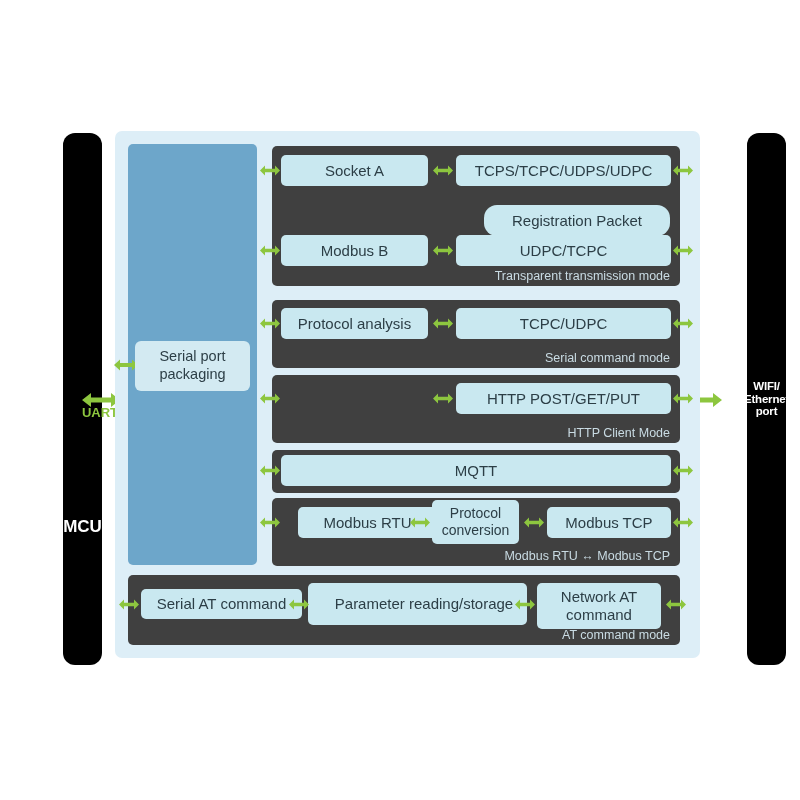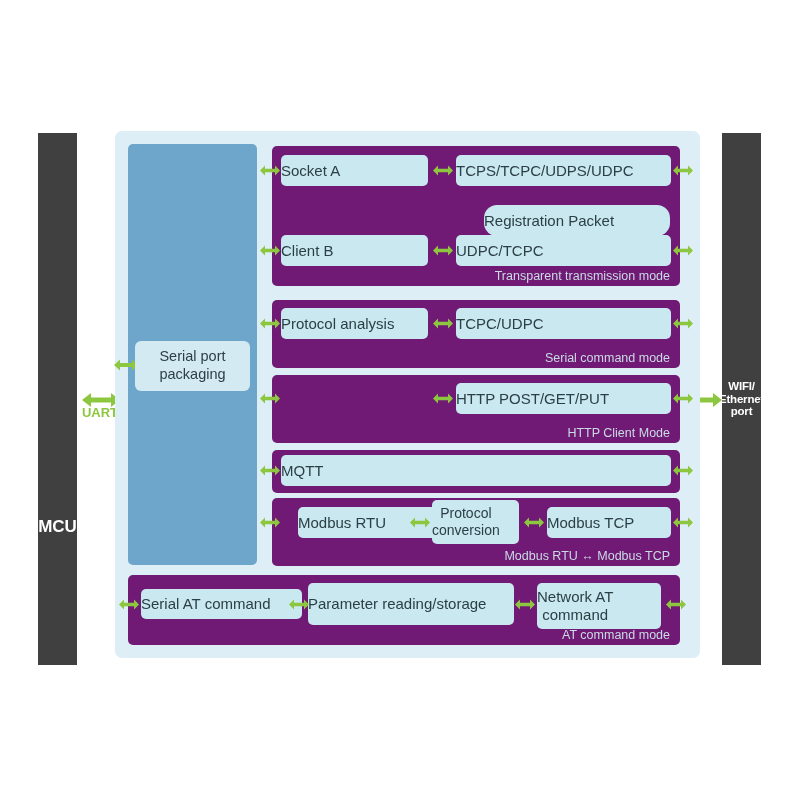--- a/index.html
+++ b/index.html
@@ -5,24 +5,24 @@
   html,body{margin:0;padding:0;}
   body{
     width:800px;height:800px;background:#ffffff;
     font-family:"Liberation Sans","DejaVu Sans",sans-serif;
     overflow:hidden;
   }
   #stage{position:relative;width:800px;height:800px;}
 
   
   .sidebar{
-    position:absolute;background:#404040;border-radius:0;
+    position:absolute;background:#000000;border-radius:12px;
     color:#ffffff;font-weight:700;
     display:flex;align-items:center;justify-content:center;
-    text-align:center;line-height:1.12;
+    text-align:center;line-height:1.12;margin-left:25px;
   }
   #mcu-bar{left:38px;top:133px;width:39px;height:532px;font-size:17px;}
   #mcu-bar .vlabel{position:relative;top:128px;}
   #wifi-bar{left:722px;top:133px;width:39px;height:532px;font-size:11.5px;}
   #wifi-bar .vlabel{position:relative;top:0px;letter-spacing:-.2px;}
 
   
   #panel{
     position:absolute;left:115px;top:131px;width:585px;height:527px;
     background:#ddeef7;border-radius:7px;
@@ -35,31 +35,31 @@
   }
   #serial-port-box{
     position:absolute;left:135px;top:341px;width:115px;height:50px;
     background:#d3eaf2;border-radius:6px;
     display:flex;align-items:center;justify-content:center;text-align:center;
     font-size:14.5px;color:#2c3e46;line-height:1.22;
   }
 
   
   .card{
-    position:absolute;background:#701a75;border-radius:5px;
+    position:absolute;background:#404040;border-radius:5px;
   }
   .caption{
     position:absolute;right:10px;bottom:3px;
     font-size:12.5px;color:#c9dbe3;white-space:nowrap;
   }
 
   
   .chip{
     position:absolute;background:#c9e8f0;border-radius:5px;
-    display:flex;align-items:center;justify-content:flex-start;text-align:center;
+    display:flex;align-items:center;justify-content:center;text-align:center;
     color:#2c3e46;line-height:1.2;
   }
   .chip.s15{font-size:15px;}
   .chip.s14{font-size:14px;}
 
   
   .arrow{position:absolute;}
   .arrow svg{display:block;}
 
   
@@ -122,21 +122,21 @@
   <div class="chip s15" style="left:281px;top:155px;width:147px;height:31px;">
     <span>Socket A</span>
   </div>
   <div class="chip s15" style="left:456px;top:155px;width:215px;height:31px;">
     <span>TCPS/TCPC/UDPS/UDPC</span>
   </div>
   <div class="chip s15" style="left:484px;top:205px;width:186px;height:31px;border-radius:13px;">
     <span>Registration Packet</span>
   </div>
   <div class="chip s15" style="left:281px;top:235px;width:147px;height:31px;">
-    <span>Client B</span>
+    <span>Modbus B</span>
   </div>
   <div class="chip s15" style="left:456px;top:235px;width:215px;height:31px;">
     <span>UDPC/TCPC</span>
   </div>
 
   <div class="arrow" style="left:259px;top:163px;">
     <svg width="22" height="15" viewBox="0 0 22 15">
         <path d="M1 7.5 L6 2.5 L6 5.8 L16 5.8 L16 2.5 L21 7.5 L16 12.5 L16 9.2 L6 9.2 L6 12.5 Z" fill="#8dc63f"></path>
       </svg>
   </div>
@@ -264,21 +264,21 @@
         <path d="M1 7.5 L6 2.5 L6 5.8 L16 5.8 L16 2.5 L21 7.5 L16 12.5 L16 9.2 L6 9.2 L6 12.5 Z" fill="#8dc63f"></path>
       </svg>
   </div>
 
   <div class="card" style="left:128px;top:575px;width:552px;height:70px;">
     <span class="caption">AT command mode</span>
   </div>
   <div class="chip s15" style="left:141px;top:589px;width:161px;height:30px;">
     <span>Serial AT command</span>
   </div>
-  <div class="chip s15" style="left:308px;top:583px;width:206px;height:42px;">
+  <div class="chip s15" style="left:308px;top:583px;width:206px;height:42px;padding-left:13px;">
     <span>Parameter reading/storage</span>
   </div>
   <div class="chip s15" style="left:537px;top:583px;width:124px;height:46px;">
     <span>
       <span>Network AT</span><br>
       <span>command</span>
     </span>
   </div>
   <div class="arrow" style="left:118px;top:597px;">
     <svg width="22" height="15" viewBox="0 0 22 15">

